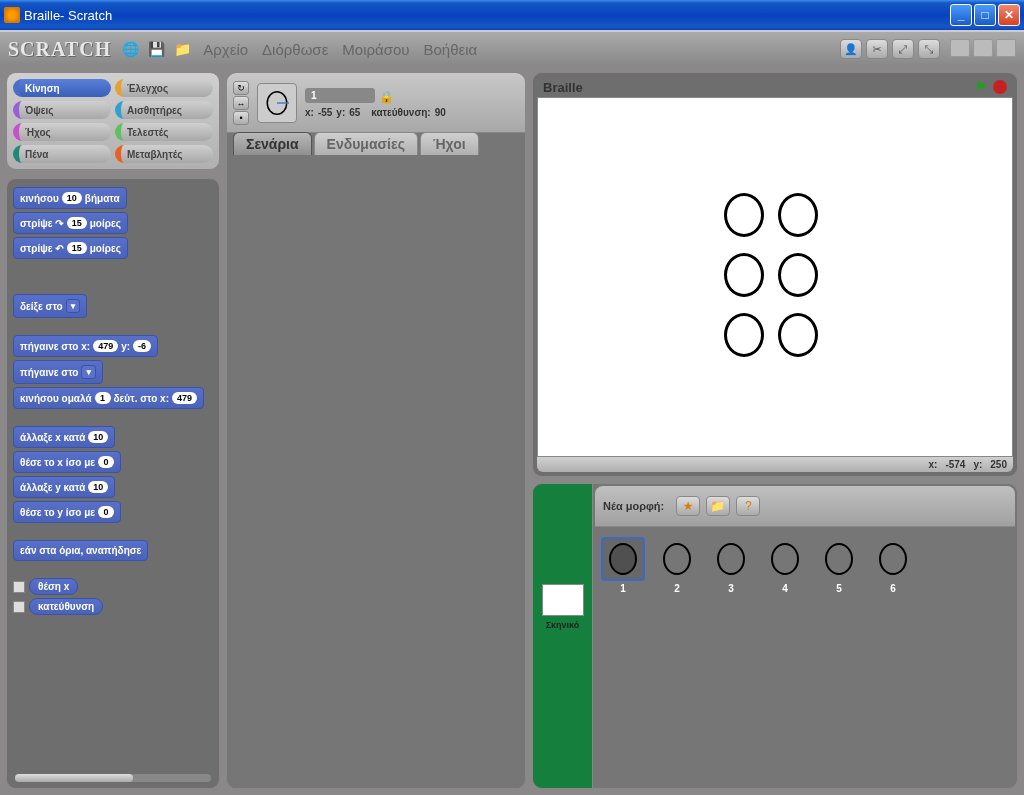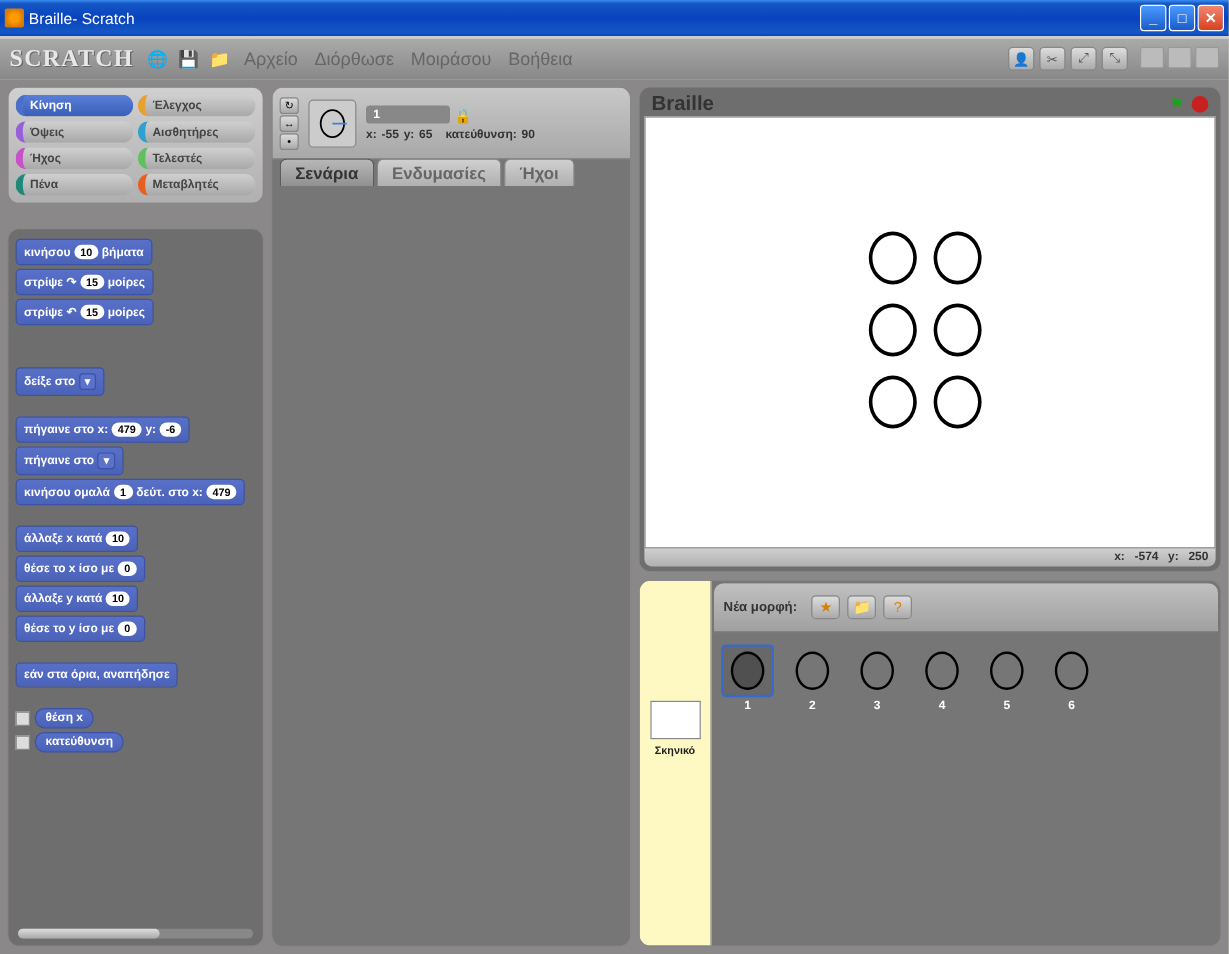--- a/index.html
+++ b/index.html
@@ -23,21 +23,21 @@
 .menu-item { color: #666; font-size: 15px; cursor: pointer; }
 .right-tools { margin-left: auto; display: flex; gap: 4px; }
 .tool-btn { width: 22px; height: 20px; background: linear-gradient(to bottom, #ddd, #aaa); border: 1px solid #888; border-radius: 4px; display: flex; align-items: center; justify-content: center; font-size: 11px; cursor: pointer; color: #555; }
 .view-btns { display: flex; gap: 3px; margin-left: 6px; }
 .view-btn { width: 20px; height: 18px; background: #bbb; border: 1px solid #999; border-radius: 2px; cursor: pointer; }
 
 
 .main { display: flex; height: calc(795px - 66px); background: #8a8888; padding: 6px; gap: 6px; }
 
 
-.left-panel { width: 214px; display: flex; flex-direction: column; gap: 20px; }
+.left-panel { width: 214px; display: flex; flex-direction: column; gap: 8px; }
 .cat-panel { background: linear-gradient(to bottom, #d0d0d0, #b0b0b0); border-radius: 10px; padding: 6px; border: 1px solid #888; }
 .cat-grid { display: grid; grid-template-columns: 1fr 1fr; gap: 4px; }
 .cat-btn { height: 18px; border-radius: 9px; display: flex; align-items: center; padding: 0 6px; font-size: 10px; font-weight: bold; color: white; cursor: pointer; border-left: 6px solid; }
 .cat-motion { background: linear-gradient(to bottom, #5a7fd8, #3a5fb8); border-left-color: #4a6fc8; }
 .cat-control { background: linear-gradient(to bottom, #d0d0d0, #a8a8a8); color: #444; border-left-color: #e8a030; }
 .cat-looks { background: linear-gradient(to bottom, #d0d0d0, #a8a8a8); color: #444; border-left-color: #9860d8; }
 .cat-sensing { background: linear-gradient(to bottom, #d0d0d0, #a8a8a8); color: #444; border-left-color: #30a0d0; }
 .cat-sound { background: linear-gradient(to bottom, #d0d0d0, #a8a8a8); color: #444; border-left-color: #c850c8; }
 .cat-ops { background: linear-gradient(to bottom, #d0d0d0, #a8a8a8); color: #444; border-left-color: #60c060; }
 .cat-pen { background: linear-gradient(to bottom, #d0d0d0, #a8a8a8); color: #444; border-left-color: #208878; }
@@ -69,31 +69,31 @@
 .tabs { display: flex; padding: 0 6px; background: #767676; height: 22px; align-items: flex-end; }
 .tab { padding: 3px 12px; font-size: 14px; font-weight: bold; border-radius: 6px 6px 0 0; margin-right: 2px; cursor: pointer; }
 .tab-active { background: #767676; color: #333; border: 1px solid #555; border-bottom: none; background: linear-gradient(to bottom, #b8b8b8, #909090); }
 .tab-inactive { background: linear-gradient(to bottom, #d0d0d0, #b0b0b0); color: #666; border: 1px solid #888; border-bottom: none; }
 .scripts-area { flex: 1; background: #767676; }
 
 
 .right-panel { flex: 1; display: flex; flex-direction: column; gap: 6px; }
 .stage-container { background: #6e6e6e; border-radius: 10px; border: 1px solid #888; padding: 4px; }
 .stage-header { display: flex; align-items: center; padding: 2px 6px; height: 20px; }
-.stage-title { font-size: 17px; font-weight: bold; color: #333; flex: 1; }
+.stage-title { font-size: 13px; font-weight: bold; color: #333; flex: 1; }
 .flag-btn { color: #20a020; font-size: 14px; cursor: pointer; margin-right: 6px; }
 .stop-btn { width: 14px; height: 14px; background: #c82020; border-radius: 50%; cursor: pointer; }
 .stage { width: 100%; height: 360px; background: white; display: flex; align-items: center; justify-content: center; border: 1px solid #888; }
 .braille-grid { display: grid; grid-template-columns: 48px 48px; grid-template-rows: 48px 48px 48px; gap: 12px 6px; }
 .braille-dot { width: 40px; height: 44px; border: 3px solid black; border-radius: 50%; }
 .stage-footer { display: flex; justify-content: flex-end; padding: 2px 6px; font-size: 10px; font-weight: bold; color: #333; background: linear-gradient(to bottom, #d0d0d0, #b0b0b0); border-radius: 0 0 6px 6px; }
 .stage-footer span { margin-left: 8px; }
 
 .sprites-panel { flex: 1; background: #767676; border-radius: 10px; border: 1px solid #888; display: flex; overflow: hidden; }
-.stage-thumb-col { width: 60px; background: #fef9c3; border-right: 1px solid #888; display: flex; flex-direction: column; align-items: center; padding-top: 100px; }
+.stage-thumb-col { width: 60px; background: #15803d; border-right: 1px solid #888; display: flex; flex-direction: column; align-items: center; padding-top: 100px; }
 .stage-thumb { width: 42px; height: 32px; background: white; border: 1px solid #888; margin-bottom: 4px; }
 .stage-thumb-label { font-size: 9px; font-weight: bold; color: #222; }
 .sprites-main { flex: 1; display: flex; flex-direction: column; }
 .sprites-toolbar { height: 41px; background: linear-gradient(to bottom, #c0c0c0, #a0a0a0); display: flex; align-items: center; padding: 0 8px; gap: 6px; border-bottom: 1px solid #888; border-radius: 8px 8px 0 0; margin: 2px; }
 .sprites-toolbar-label { font-size: 11px; font-weight: bold; color: #333; margin-right: 6px; }
 .new-btn { width: 24px; height: 20px; background: linear-gradient(to bottom, #ddd, #aaa); border: 1px solid #888; border-radius: 4px; display: flex; align-items: center; justify-content: center; font-size: 12px; cursor: pointer; color: #d88000; }
 .sprites-grid { flex: 1; padding: 8px; display: flex; gap: 10px; align-items: flex-start; }
 .sprite-item { display: flex; flex-direction: column; align-items: center; gap: 2px; cursor: pointer; }
 .sprite-item-thumb { width: 44px; height: 44px; display: flex; align-items: center; justify-content: center; border-radius: 4px; }
 .sprite-item-thumb.selected { background: #686868; border: 2px solid #3a6ac8; }

